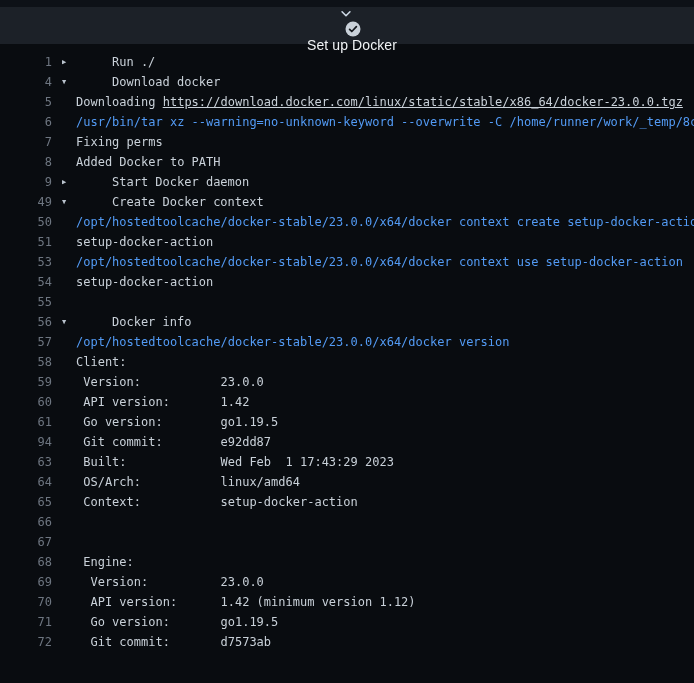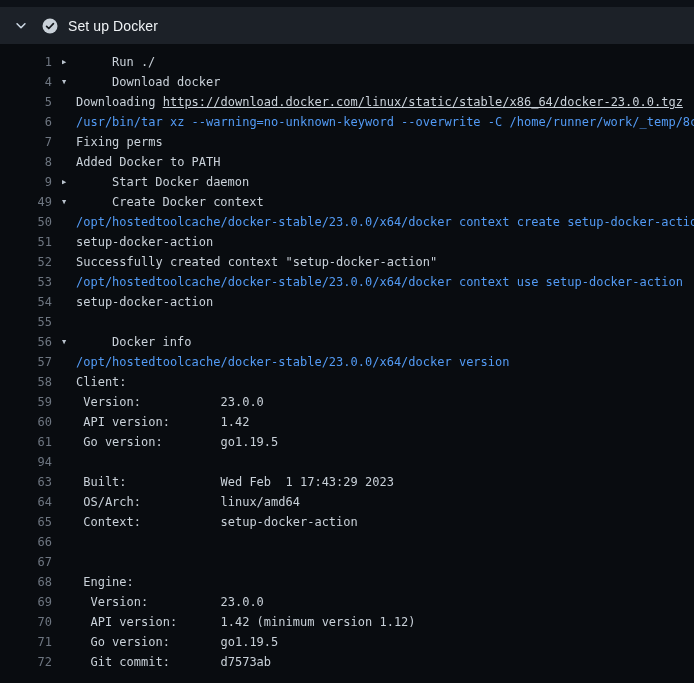--- a/index.html
+++ b/index.html
@@ -19,20 +19,21 @@
     background:var(--page-bg);
     font-family:"Liberation Sans", sans-serif;
   }
   .header{
     margin-top:7px;
     height:37px;
     background:var(--header-bg);
     display:flex;align-items:center;
     padding:0 14px;
     cursor:pointer;
+    flex-direction:column;
   }
   .chev{color:#cdd9e5;display:flex;align-items:center;width:16px;}
   .check{color:var(--icon-fill);display:flex;align-items:center;margin-left:12px;}
   .title{
     color:var(--header-text);
     font-size:14px;
     margin-left:10px;
     letter-spacing:.1px;
   }
   .log{
@@ -96,31 +97,30 @@
     <div class="row"><span class="num">1</span><span class="marker">▶</span><span class="text group">Run ./</span></div>
     <div class="row"><span class="num">4</span><span class="marker">▼</span><span class="text group">Download docker</span></div>
     <div class="row"><span class="num">5</span><span class="marker"></span><span class="text link"><span>Downloading </span><span class="url">https://download.docker.com/linux/static/stable/x86_64/docker-23.0.0.tgz</span></span></div>
     <div class="row"><span class="num">6</span><span class="marker"></span><span class="text command">/usr/bin/tar xz --warning=no-unknown-keyword --overwrite -C /home/runner/work/_temp/8c9</span></div>
     <div class="row"><span class="num">7</span><span class="marker"></span><span class="text text">Fixing perms</span></div>
     <div class="row"><span class="num">8</span><span class="marker"></span><span class="text text">Added Docker to PATH</span></div>
     <div class="row"><span class="num">9</span><span class="marker">▶</span><span class="text group">Start Docker daemon</span></div>
     <div class="row"><span class="num">49</span><span class="marker">▼</span><span class="text group">Create Docker context</span></div>
     <div class="row"><span class="num">50</span><span class="marker"></span><span class="text command">/opt/hostedtoolcache/docker-stable/23.0.0/x64/docker context create setup-docker-action</span></div>
     <div class="row"><span class="num">51</span><span class="marker"></span><span class="text text">setup-docker-action</span></div>
-    <div class="row"><span class="num">52</span><span class="marker"></span><span class="text text">Successfully created context "setup-docker-action"</span></div>
     <div class="row"><span class="num">53</span><span class="marker"></span><span class="text command">/opt/hostedtoolcache/docker-stable/23.0.0/x64/docker context use setup-docker-action</span></div>
     <div class="row"><span class="num">54</span><span class="marker"></span><span class="text text">setup-docker-action</span></div>
     <div class="row"><span class="num">55</span><span class="marker"></span></div>
     <div class="row"><span class="num">56</span><span class="marker">▼</span><span class="text group">Docker info</span></div>
     <div class="row"><span class="num">57</span><span class="marker"></span><span class="text command">/opt/hostedtoolcache/docker-stable/23.0.0/x64/docker version</span></div>
     <div class="row"><span class="num">58</span><span class="marker"></span><span class="text text">Client:</span></div>
     <div class="row"><span class="num">59</span><span class="marker"></span><span class="text text"> Version:           23.0.0</span></div>
     <div class="row"><span class="num">60</span><span class="marker"></span><span class="text text"> API version:       1.42</span></div>
     <div class="row"><span class="num">61</span><span class="marker"></span><span class="text text"> Go version:        go1.19.5</span></div>
-    <div class="row"><span class="num">94</span><span class="marker"></span></div>
+    <div class="row"><span class="num">94</span><span class="marker"></span><span class="text text"> Git commit:        e92dd87</span></div>
     <div class="row"><span class="num">63</span><span class="marker"></span><span class="text text"> Built:             Wed Feb  1 17:43:29 2023</span></div>
     <div class="row"><span class="num">64</span><span class="marker"></span><span class="text text"> OS/Arch:           linux/amd64</span></div>
     <div class="row"><span class="num">65</span><span class="marker"></span><span class="text text"> Context:           setup-docker-action</span></div>
     <div class="row"><span class="num">66</span><span class="marker"></span><span class="text text"></span></div>
     <div class="row"><span class="num">67</span><span class="marker"></span></div>
     <div class="row"><span class="num">68</span><span class="marker"></span><span class="text text"> Engine:</span></div>
     <div class="row"><span class="num">69</span><span class="marker"></span><span class="text text">  Version:          23.0.0</span></div>
     <div class="row"><span class="num">70</span><span class="marker"></span><span class="text text">  API version:      1.42 (minimum version 1.12)</span></div>
     <div class="row"><span class="num">71</span><span class="marker"></span><span class="text text">  Go version:       go1.19.5</span></div>
     <div class="row"><span class="num">72</span><span class="marker"></span><span class="text text">  Git commit:       d7573ab</span></div>

